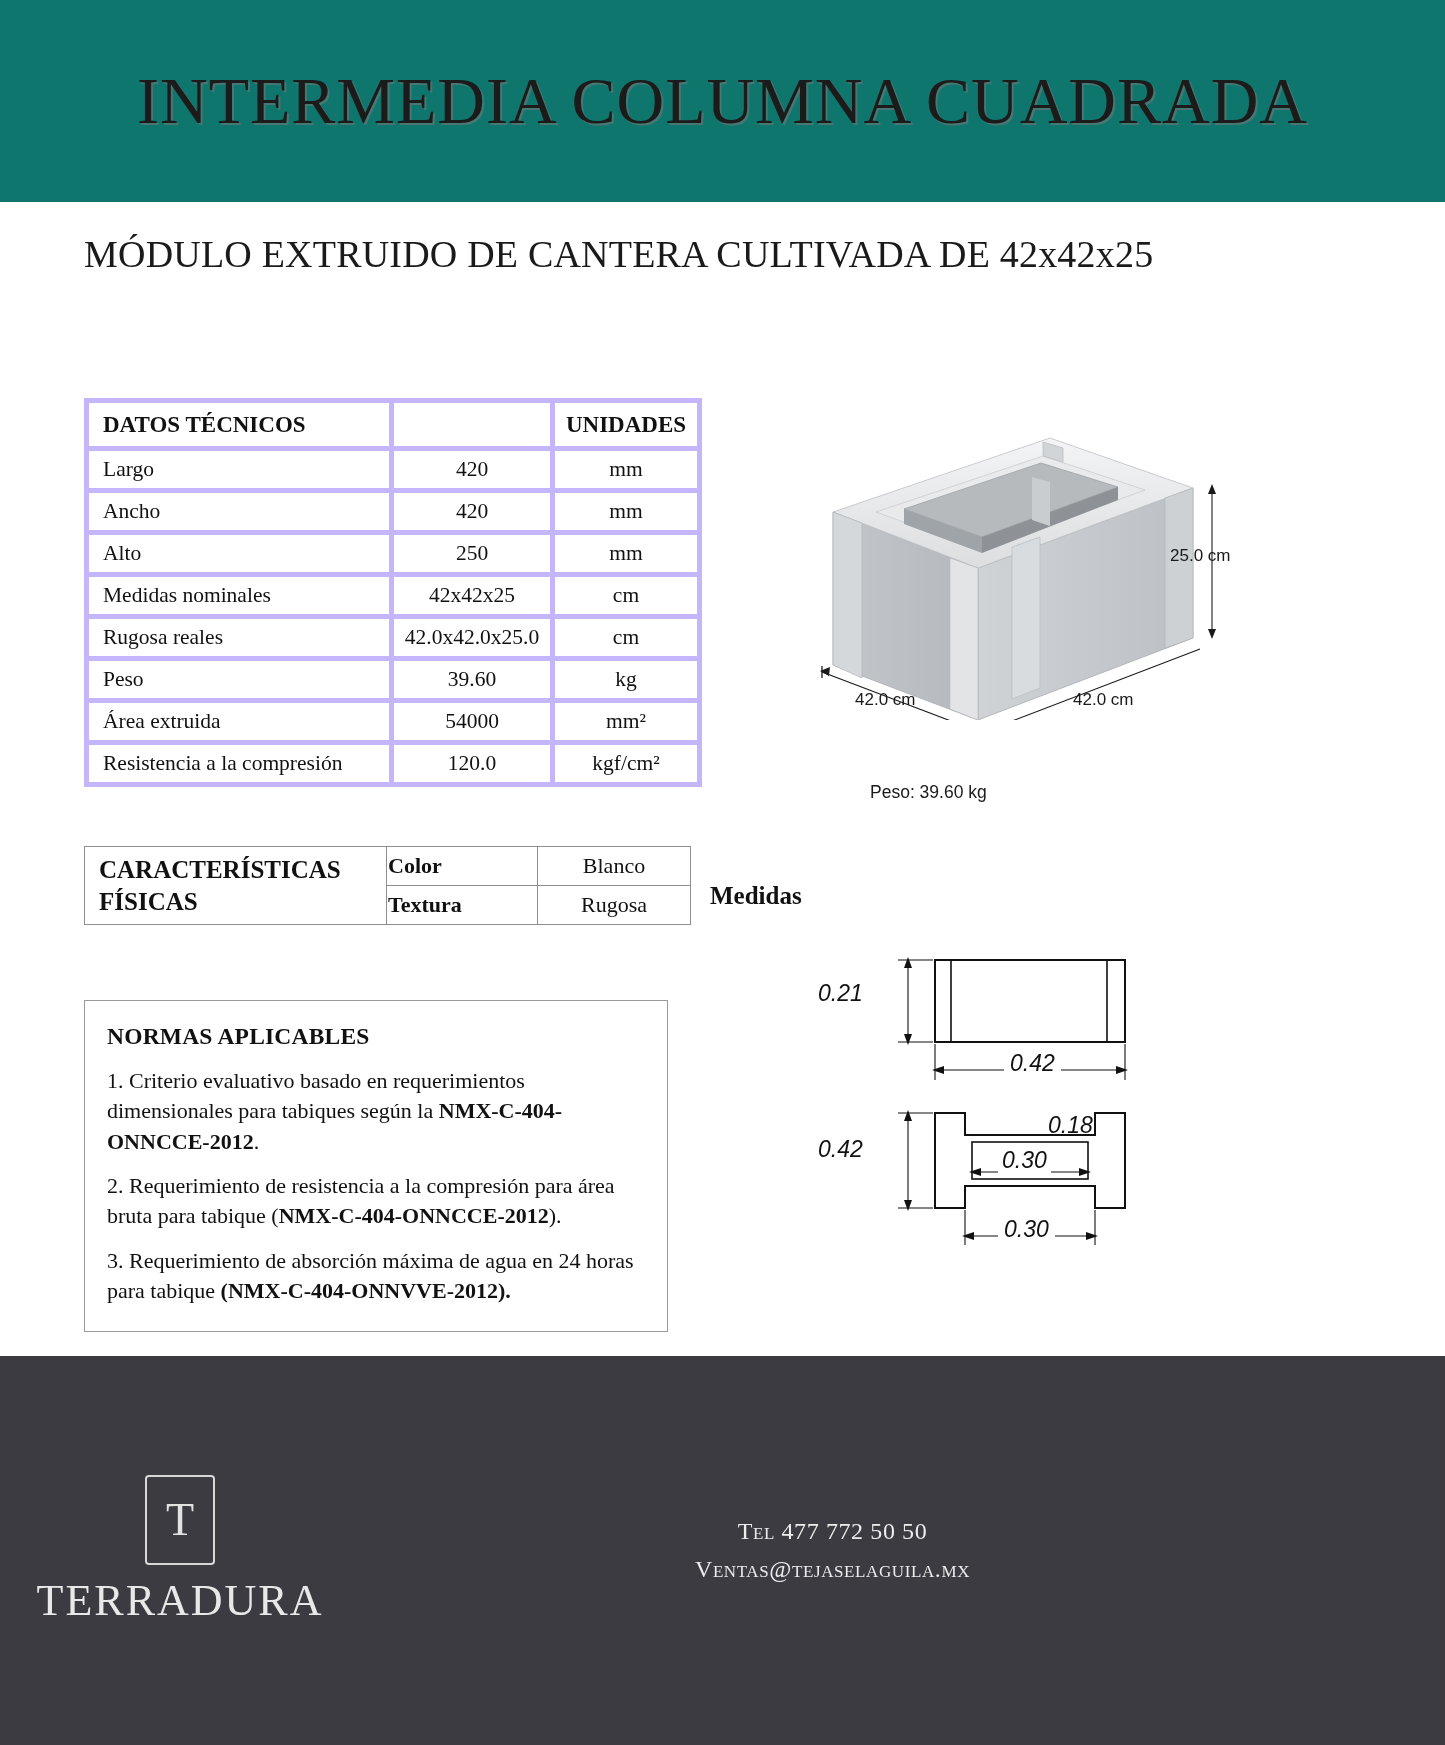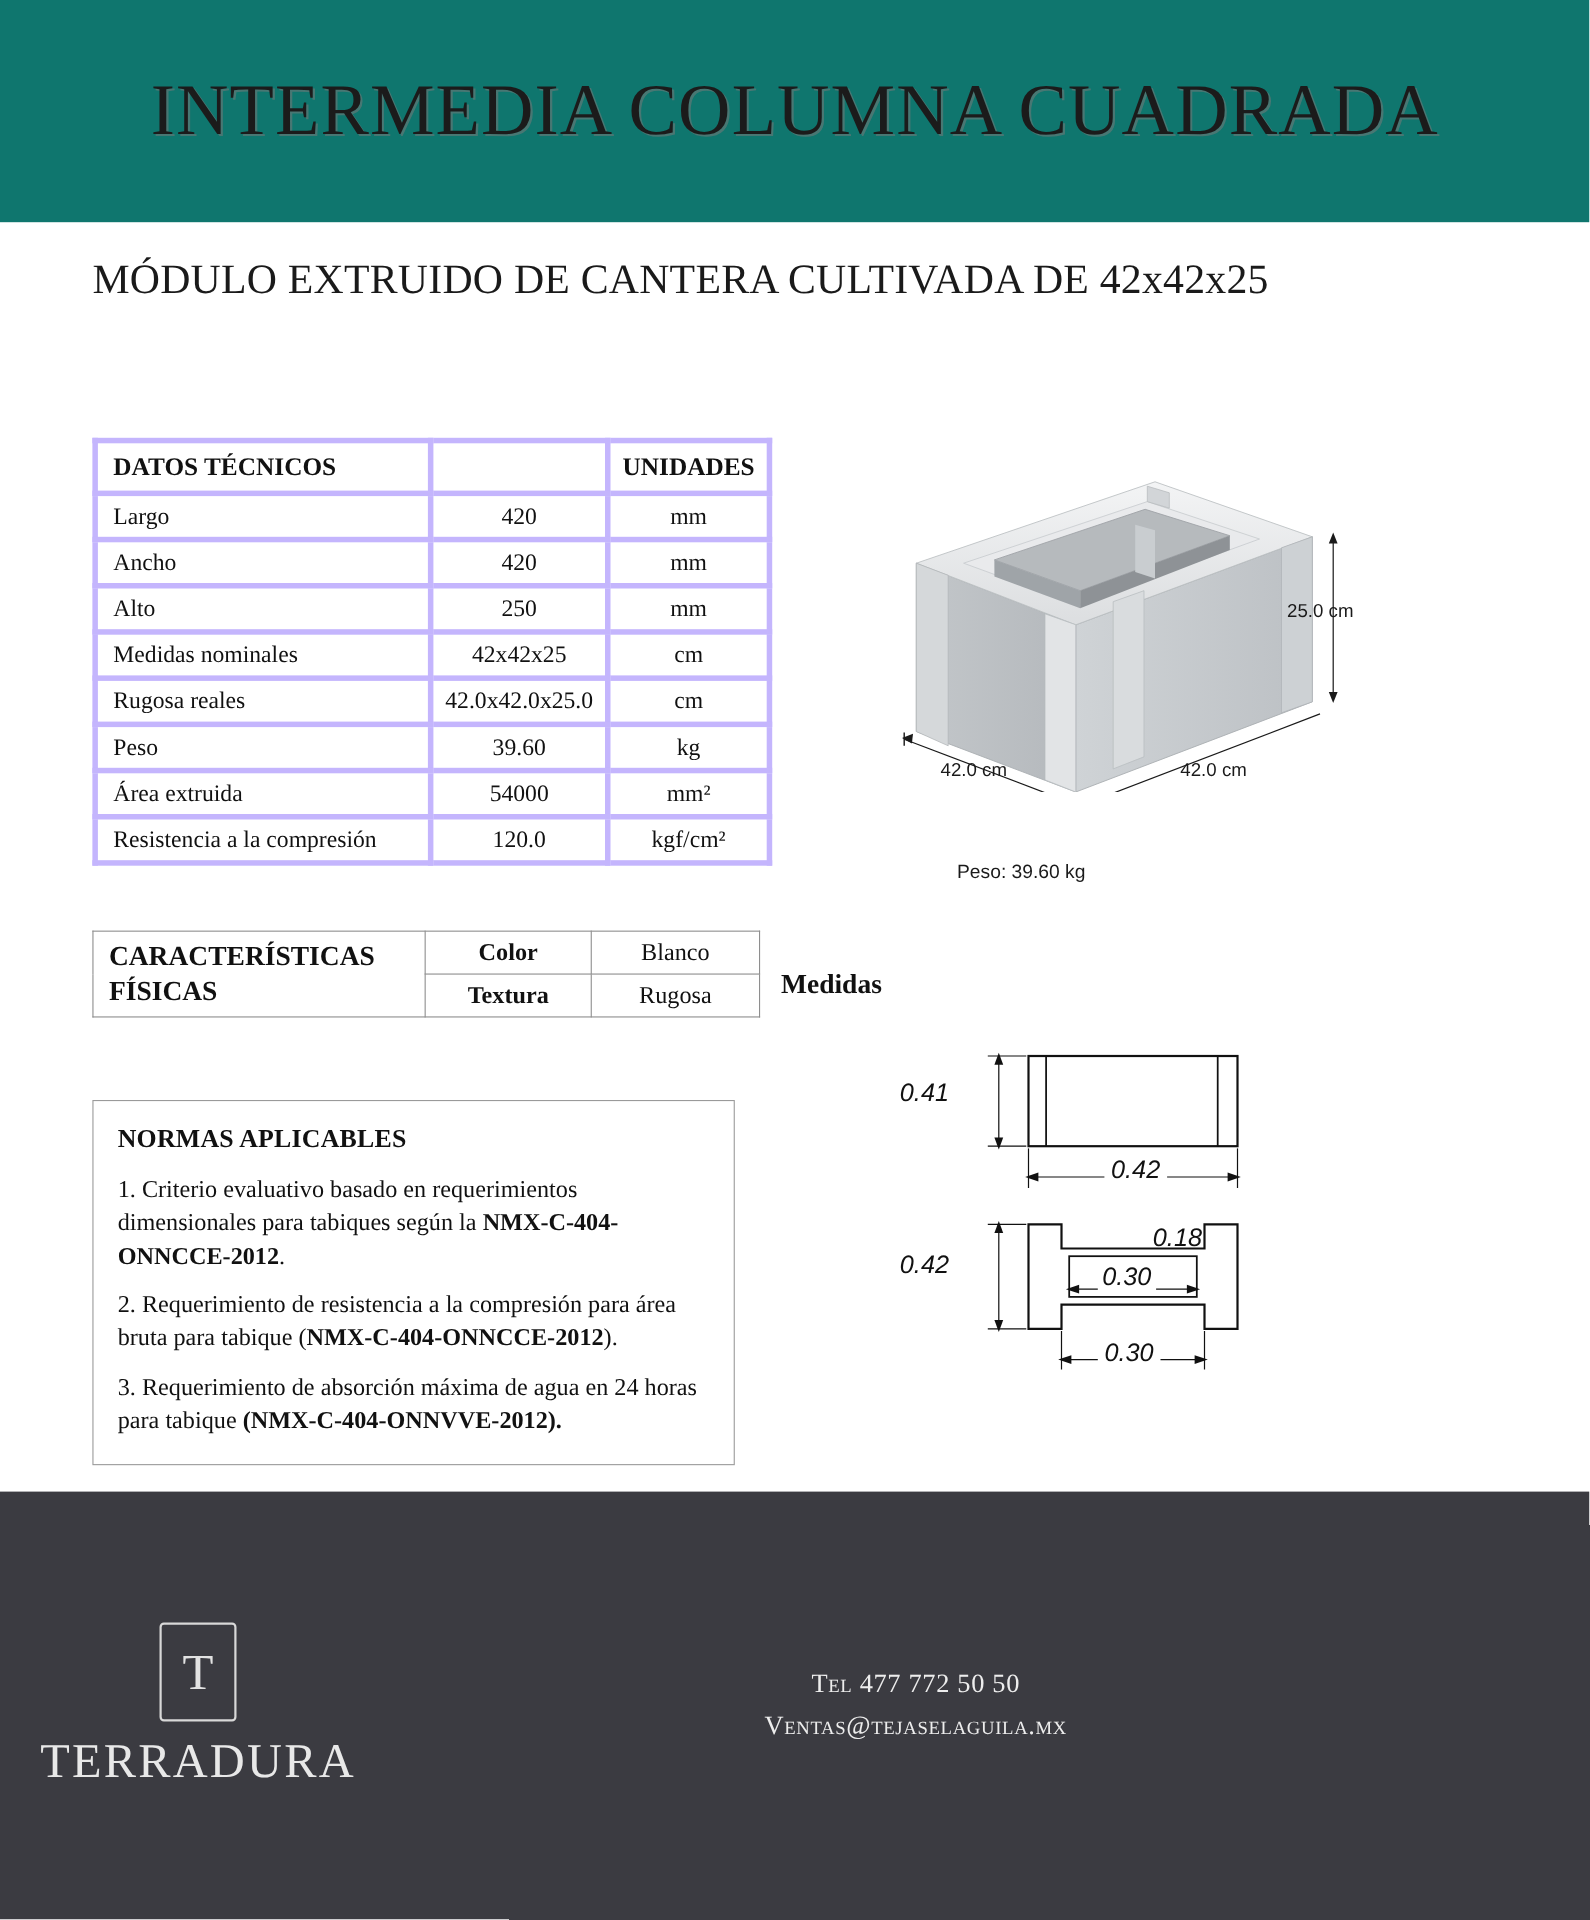--- a/index.html
+++ b/index.html
@@ -96,21 +96,21 @@
   }
   .char-table td.ch-title {
     width: 286px;
     font-weight: bold;
     font-size: 25px;
     padding-left: 14px;
     line-height: 1.28;
   }
   .char-table td.ch-key {
     width: 148px;
-    text-align: center;
+    text-align: left;
     font-weight: bold;
     font-size: 22px;
   }
   .char-table td.ch-val {
     width: 150px;
     text-align: center;
     font-size: 22px;
   }
 
   
@@ -441,21 +441,21 @@
         <line x1="145" y1="270" x2="145" y2="305"></line>
         <line x1="275" y1="270" x2="275" y2="305"></line>
         <line x1="145" y1="296" x2="275" y2="296"></line>
         <path d="M 154,292 L 142,296 L 154,300" fill="#111" stroke="none"></path>
         <path d="M 266,292 L 278,296 L 266,300" fill="#111" stroke="none"></path>
       </g>
     </g>
   </svg>
 
   
-  <div style="position:absolute;left:-2px;top:40px;font-family:'Liberation Sans',sans-serif;font-style:italic;font-size:23px;color:#111;">0.41</div>
+  <div style="position:absolute;left:-2px;top:40px;font-family:'Liberation Sans',sans-serif;font-style:italic;font-size:23px;color:#111;">0.21</div>
   <div style="position:absolute;left:184px;top:110px;font-family:'Liberation Sans',sans-serif;font-style:italic;font-size:23px;color:#111;background:#fff;padding:0 6px;">0.42</div>
 
   <div style="position:absolute;left:-2px;top:196px;font-family:'Liberation Sans',sans-serif;font-style:italic;font-size:23px;color:#111;">0.42</div>
   <div style="position:absolute;left:228px;top:172px;font-family:'Liberation Sans',sans-serif;font-style:italic;font-size:23px;color:#111;">0.18</div>
   <div style="position:absolute;left:178px;top:207px;font-family:'Liberation Sans',sans-serif;font-style:italic;font-size:23px;color:#111;background:#fff;padding:0 4px;">0.30</div>
   <div style="position:absolute;left:178px;top:276px;font-family:'Liberation Sans',sans-serif;font-style:italic;font-size:23px;color:#111;background:#fff;padding:0 6px;">0.30</div>
 </div>
 
 <div class="footer">
   <div class="footer-logo">

